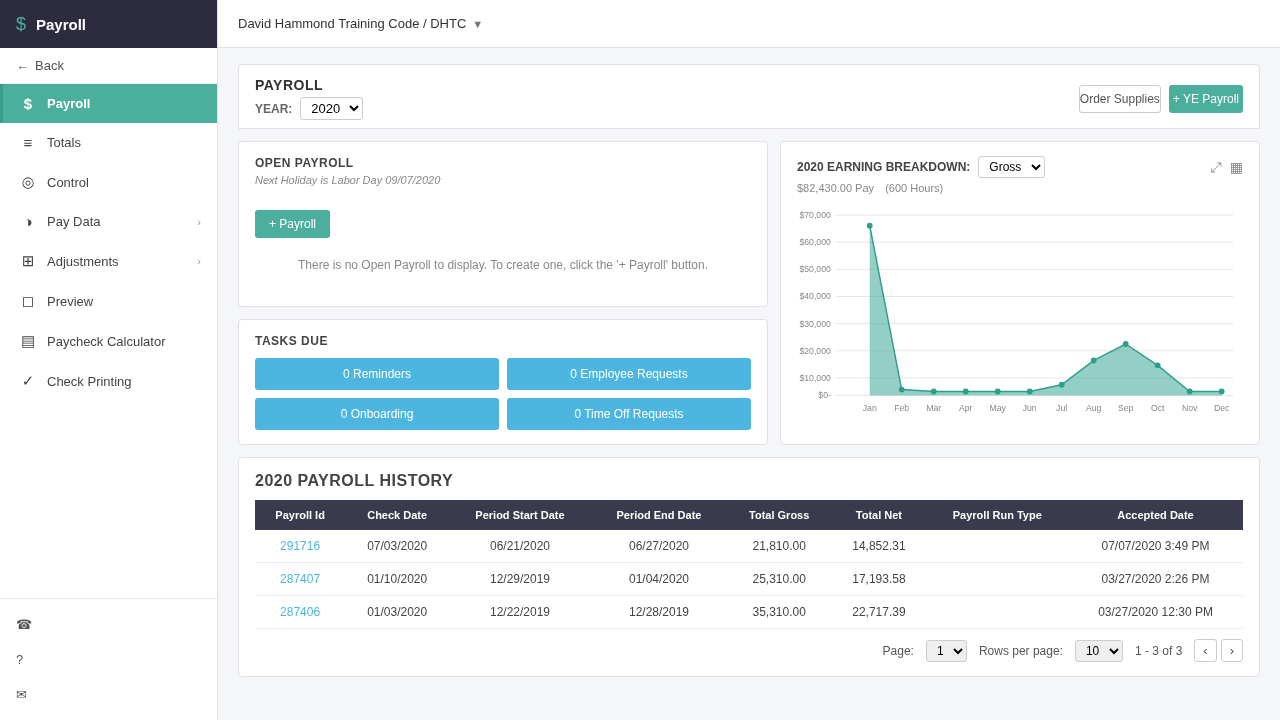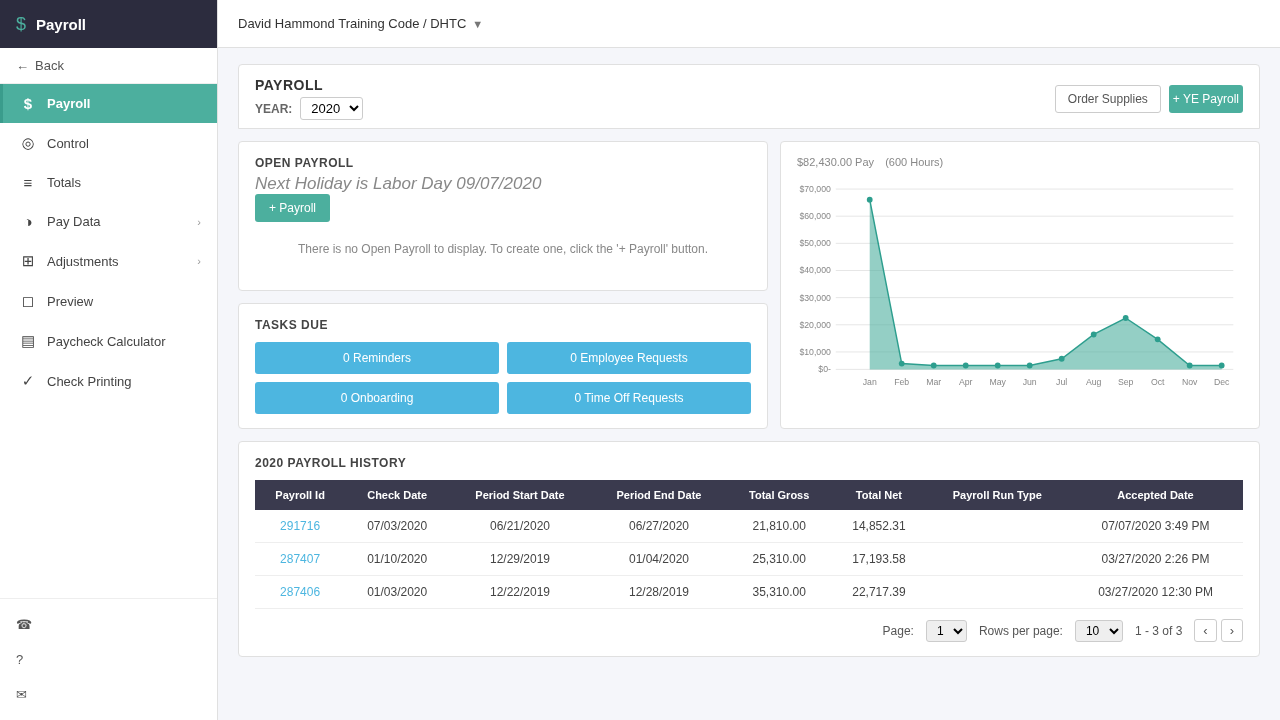--- a/index.html
+++ b/index.html
@@ -148,21 +148,21 @@
       cursor: pointer;
       display: flex;
       align-items: center;
       gap: 5px;
     }
     .btn-order-supplies {
       background: #fff;
       color: #555;
       border: 1px solid #ccc;
       border-radius: 3px;
-      padding: 6px 12px;
+      padding: 6px 0;
       font-size: 12px;
       cursor: pointer;
     }
     .header-buttons { display: flex; gap: 8px; }
 
     
     .two-col {
       display: grid;
       grid-template-columns: 1fr 480px;
       gap: 12px;
@@ -176,21 +176,21 @@
       border-radius: 4px;
       padding: 14px 16px;
     }
     .card-title {
       font-size: 12px;
       font-weight: 700;
       color: #444;
       letter-spacing: 0.5px;
       margin-bottom: 4px;
     }
-    .card-subtitle { font-size: 17px; color: #888; margin-bottom: 4px; font-style: italic; }
+    .card-subtitle { font-size: 11px; color: #888; margin-bottom: 28px; font-style: italic; }
     .card-empty { font-size: 12px; color: #888; text-align: center; padding: 20px 0; }
     .btn-add-payroll {
       background: #4caf9e;
       color: #fff;
       border: none;
       border-radius: 3px;
       padding: 7px 14px;
       font-size: 12px;
       cursor: pointer;
       display: flex;
@@ -260,21 +260,21 @@
     svg.earnings-chart { width: 100%; height: 220px; }
 
     
     .history-section {
       background: #fff;
       border: 1px solid #e0e0e0;
       border-radius: 4px;
       padding: 14px 16px;
       margin-top: 12px;
     }
-    .history-title { font-size: 12px; font-weight: 700; color: #444; letter-spacing: 0.5px; margin-bottom: 10px; }
+    .history-title { font-size: 16px; font-weight: 700; color: #444; letter-spacing: 0.5px; margin-bottom: 10px; }
     table { width: 100%; border-collapse: collapse; font-size: 12px; }
     thead tr { background: #3a3a4e; color: #fff; }
     thead th { padding: 9px 10px; text-align: center; font-weight: 600; font-size: 11px; }
     tbody tr { border-bottom: 1px solid #eee; }
     tbody td { padding: 9px 10px; text-align: center; color: #444; }
     tbody td.link { color: #4db6e0; cursor: pointer; }
 
     .table-footer {
       display: flex;
       align-items: center;
@@ -325,26 +325,26 @@
     <span>←</span>
     <span>Back</span>
   </div>
 
   <nav class="sidebar-nav">
     <div class="sidebar-item active">
       <span class="item-icon nav-icon-payroll"></span>
       <span>Payroll</span>
     </div>
     <div class="sidebar-item">
+      <span class="item-icon nav-icon-totals"></span>
+      <span>Totals</span>
+    </div>
+    <div class="sidebar-item">
       <span class="item-icon nav-icon-control"></span>
       <span>Control</span>
-    </div>
-    <div class="sidebar-item">
-      <span class="item-icon nav-icon-totals"></span>
-      <span>Totals</span>
     </div>
     <div class="sidebar-item">
       <span class="item-icon nav-icon-paydata"></span>
       <span>Pay Data</span>
       <span style="margin-left:auto;font-size:11px;color:#999">›</span>
     </div>
     <div class="sidebar-item">
       <span class="item-icon nav-icon-adjustments"></span>
       <span>Adjustments</span>
       <span style="margin-left:auto;font-size:11px;color:#999">›</span>
@@ -425,20 +425,33 @@
           <div class="task-buttons-grid">
             <button class="btn-task">0 Reminders</button>
             <button class="btn-task">0 Employee Requests</button>
             <button class="btn-task">0 Onboarding</button>
             <button class="btn-task">0 Time Off Requests</button>
           </div>
         </div>
       </div>
 
       <div class="chart-card">
+        <div class="chart-header">
+          <div class="chart-title">
+            <span>2020 EARNING BREAKDOWN:</span>
+            <select class="chart-select">
+              <option>Gross</option>
+              <option>Net</option>
+            </select>
+          </div>
+          <div class="chart-icons">
+            <span>⤢</span>
+            <span>▦</span>
+          </div>
+        </div>
         <div class="chart-subtitle">
           <span>$82,430.00 Pay</span>
           <span style="margin-left:8px;">(600 Hours)</span>
         </div>
         <div class="chart-area">
           <svg class="earnings-chart" viewBox="0 0 460 220">
 
             <line x1="40" y1="10" x2="450" y2="10" stroke="#e5e5e5" stroke-width="1"></line>
             <line x1="40" y1="38" x2="450" y2="38" stroke="#e5e5e5" stroke-width="1"></line>
             <line x1="40" y1="66" x2="450" y2="66" stroke="#e5e5e5" stroke-width="1"></line>

